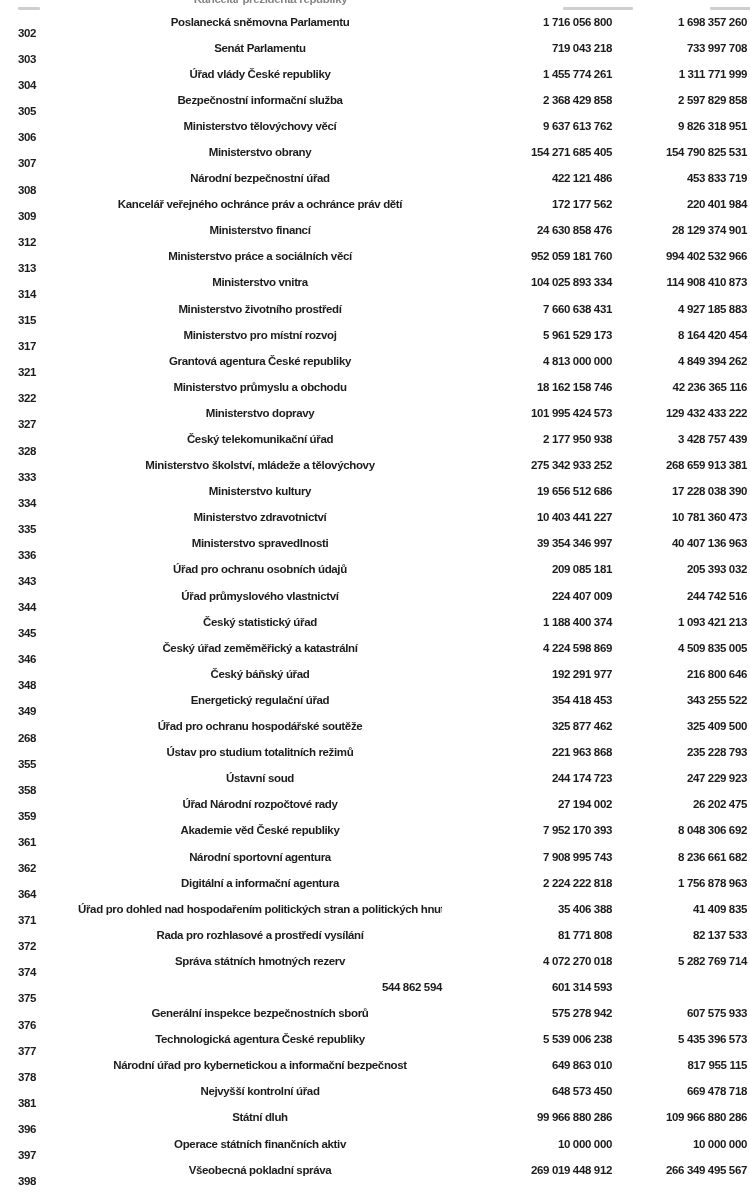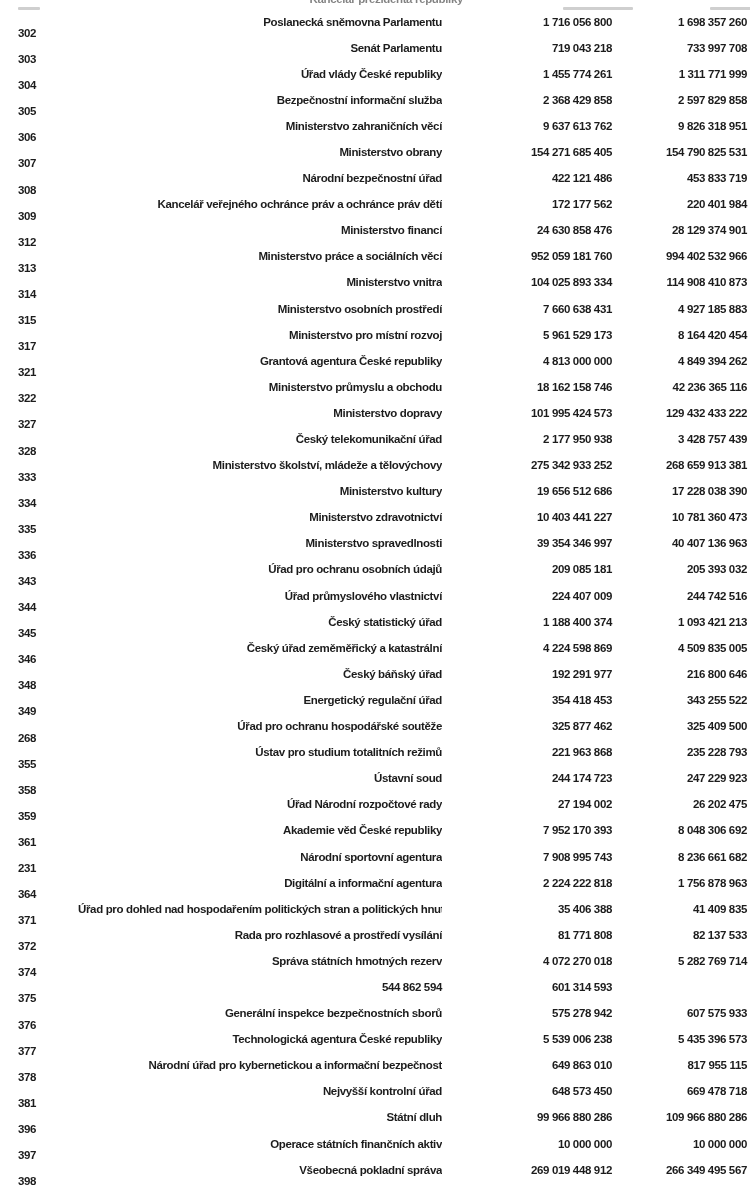--- a/index.html
+++ b/index.html
@@ -22,21 +22,21 @@
     width: 750px;
   }
   .row {
     display: grid;
     grid-template-columns: 60px 1fr 170px 135px;
     padding: 0 3px 0 18px;
     height: 26.1px;
     align-items: center;
   }
   .cell-num  { text-align: left; white-space: nowrap; margin-top: 23px; }
-  .cell-name { text-align: right; white-space: nowrap; overflow: hidden; }
+  .cell-name { text-align: center; white-space: nowrap; overflow: hidden; }
   .cell-v1, .cell-v2 { text-align: right; white-space: nowrap; }
   
   .partial-row {
     position: absolute;
     top: -16px; left: 0;
     width: 750px;
     opacity: 0.55;
   }
   .partial-row .cell-num,
   .partial-row .cell-v1,
@@ -94,21 +94,21 @@
 
   <div class="row">
     <span class="cell-num">305</span>
     <span class="cell-name">Bezpečnostní informační služba</span>
     <span class="cell-v1">2 368 429 858</span>
     <span class="cell-v2">2 597 829 858</span>
   </div>
 
   <div class="row">
     <span class="cell-num">306</span>
-    <span class="cell-name">Ministerstvo zahraničních věcí</span>
+    <span class="cell-name">Ministerstvo tělovýchovy věcí</span>
     <span class="cell-v1">9 637 613 762</span>
     <span class="cell-v2">9 826 318 951</span>
   </div>
 
   <div class="row">
     <span class="cell-num">307</span>
     <span class="cell-name">Ministerstvo obrany</span>
     <span class="cell-v1">154 271 685 405</span>
     <span class="cell-v2">154 790 825 531</span>
   </div>
@@ -143,21 +143,21 @@
 
   <div class="row">
     <span class="cell-num">314</span>
     <span class="cell-name">Ministerstvo vnitra</span>
     <span class="cell-v1">104 025 893 334</span>
     <span class="cell-v2">114 908 410 873</span>
   </div>
 
   <div class="row">
     <span class="cell-num">315</span>
-    <span class="cell-name">Ministerstvo osobních prostředí</span>
+    <span class="cell-name">Ministerstvo životního prostředí</span>
     <span class="cell-v1">7 660 638 431</span>
     <span class="cell-v2">4 927 185 883</span>
   </div>
 
   <div class="row">
     <span class="cell-num">317</span>
     <span class="cell-name">Ministerstvo pro místní rozvoj</span>
     <span class="cell-v1">5 961 529 173</span>
     <span class="cell-v2">8 164 420 454</span>
   </div>
@@ -290,21 +290,21 @@
   </div>
 
   <div class="row">
     <span class="cell-num">361</span>
     <span class="cell-name">Akademie věd České republiky</span>
     <span class="cell-v1">7 952 170 393</span>
     <span class="cell-v2">8 048 306 692</span>
   </div>
 
   <div class="row">
-    <span class="cell-num">231</span>
+    <span class="cell-num">362</span>
     <span class="cell-name">Národní sportovní agentura</span>
     <span class="cell-v1">7 908 995 743</span>
     <span class="cell-v2">8 236 661 682</span>
   </div>
 
   <div class="row">
     <span class="cell-num">364</span>
     <span class="cell-name">Digitální a informační agentura</span>
     <span class="cell-v1">2 224 222 818</span>
     <span class="cell-v2">1 756 878 963</span>

